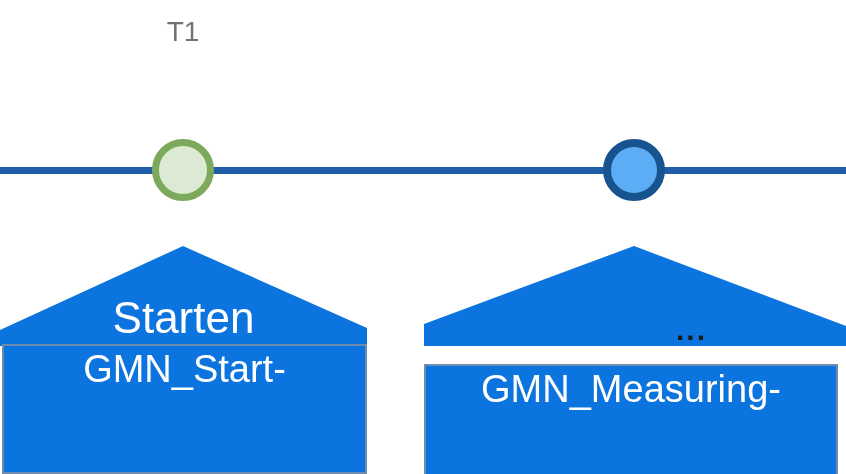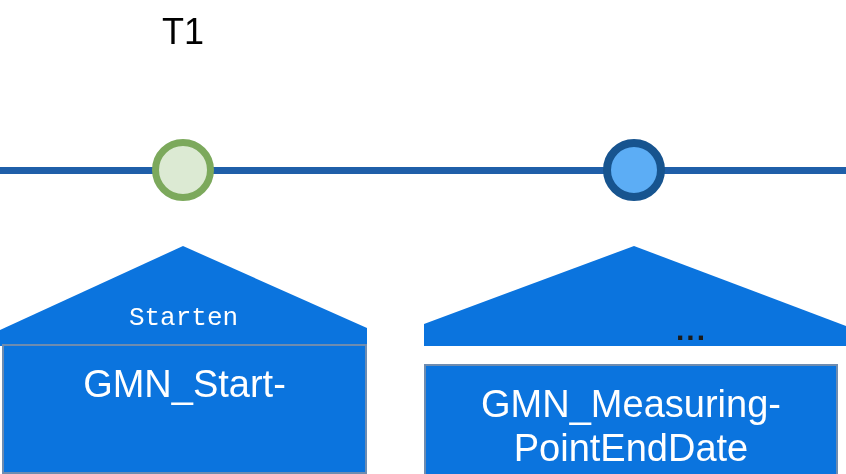--- a/index.html
+++ b/index.html
@@ -24,23 +24,23 @@
     left: 0;
     top: 167px;
     width: 846px;
     height: 7px;
     background: #1F5FA9;
   }
 
   .tick-label {
     position: absolute;
     top: 16px;
-    font-size: 36px;
+    font-size: 28px;
     line-height: 32px;
-    color: #000000;
+    color: #737373;
     text-align: center;
     width: 120px;
     white-space: nowrap;
   }
   .tick-label.t1 { left: 123px; }
   .tick-label.t2 { left: 574px; }
 
   .node {
     position: absolute;
     width: 62px;
@@ -67,46 +67,45 @@
   .banner-roof {
     position: absolute;
     width: 100%;
     height: 100%;
   }
   .banner-roof svg { display: block; width: 100%; height: 100%; }
 
   .banner-title {
     position: absolute;
     color: #ffffff;
-    font-size: 26px;
+    font-size: 44px;
     line-height: 40px;
     text-align: center;
     white-space: nowrap;
-    font-family: Liberation Mono, monospace;
   }
 
   .ellipsis-mark {
     position: absolute;
     color: #1A1A1A;
     font-size: 30px;
     line-height: 12px;
     letter-spacing: 2px;
     font-weight: bold;
   }
 
   .banner-box {
     position: absolute;
     background: #0B74DE;
     border: 2px solid #6E8CB0;
     box-sizing: border-box;
     color: #ffffff;
     text-align: center;
     font-size: 38px;
     line-height: 44px;
-    padding-top: 16px;
+    padding-top: 1px;
   }
   .banner-box .line { display: block; white-space: nowrap; }
 
   
   #banner-start        { left: 0px;   top: 246px; width: 367px; height: 100px; }
   #banner-start .banner-title { left: 0; top: 52px; width: 367px; }
   #box-start           { left: 2px;   top: 344px; width: 365px; height: 130px; }
 
   
   #banner-aanvullen    { left: 424px; top: 246px; width: 422px; height: 100px; }
@@ -143,16 +142,15 @@
     <div class="banner-roof">
       <svg viewBox="0 0 422 100" preserveAspectRatio="none" xmlns="http://www.w3.org/2000/svg">
         <polygon points="210,0 422,80 422,100 0,100 0,78" fill="#0B74DE"></polygon>
       </svg>
     </div>
     <div class="ellipsis-mark">...</div>
   </div>
 
   <div class="banner-box" id="box-aanvullen">
     <span class="line">GMN_Measuring-</span>
-    <span class="line">PointEndDate</span>
   </div>
 
 </div>
 
 </body></html>

